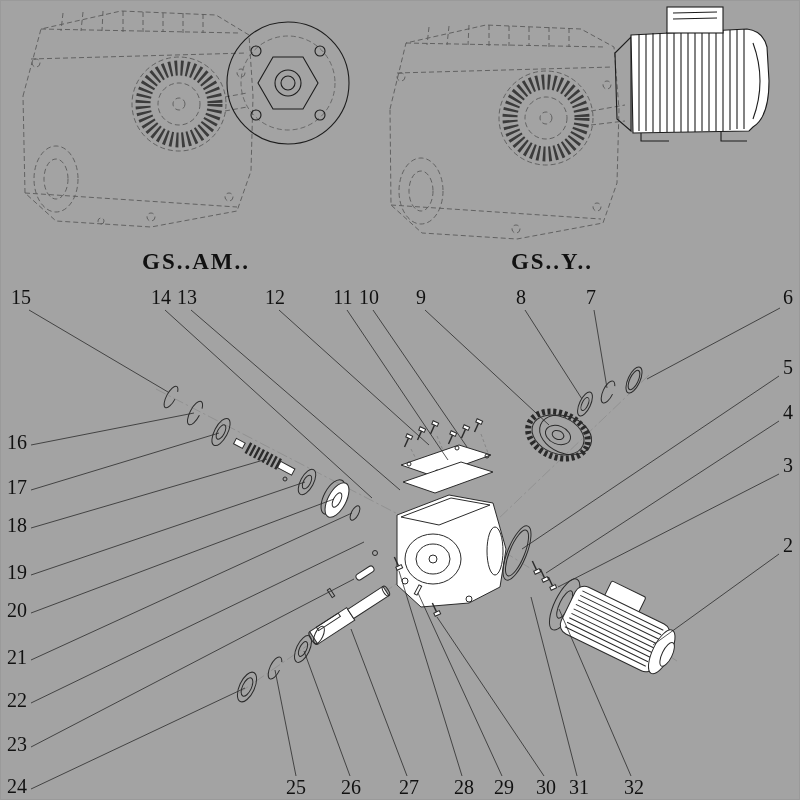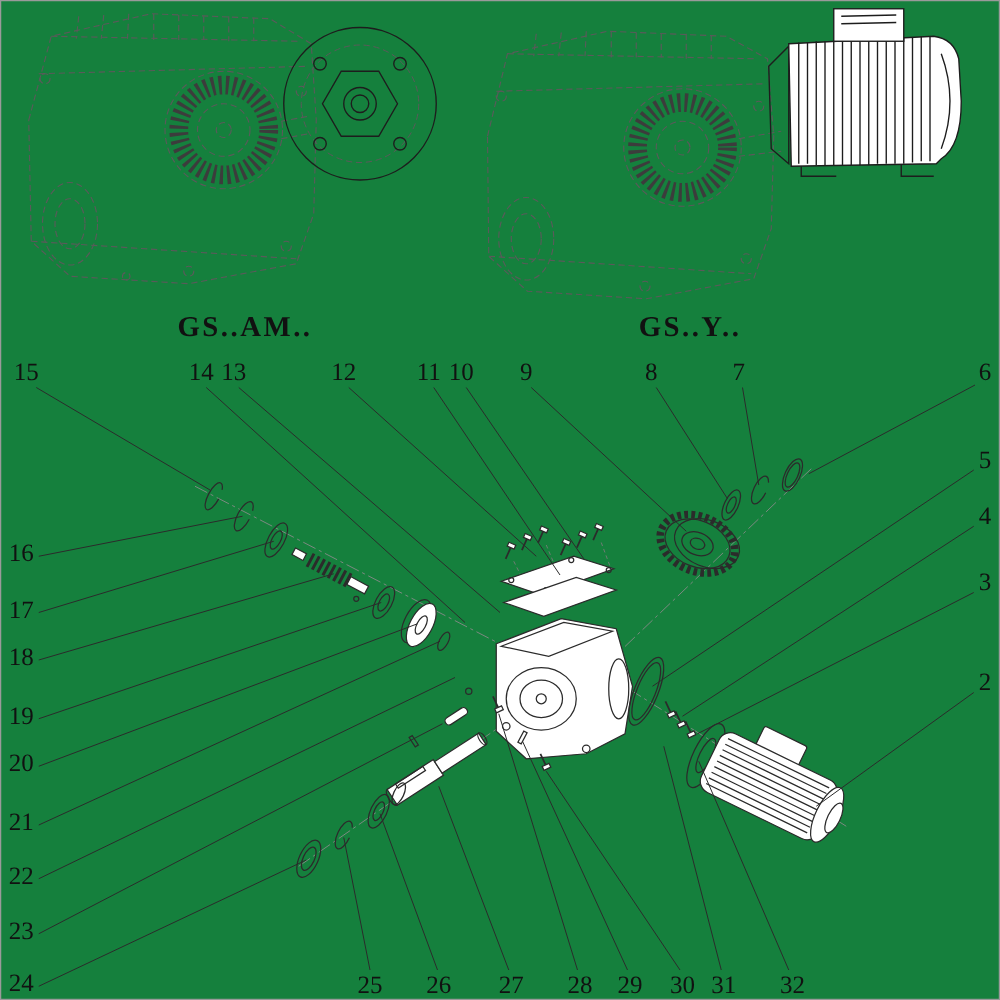--- a/index.html
+++ b/index.html
@@ -1,17 +1,17 @@
 <!DOCTYPE html>
 <html><head>
 <meta charset="utf-8">
 <style>
   html,body{margin:0;padding:0;background:#ffffff;}
   body{width:800px;height:800px;overflow:hidden;font-family:"Liberation Serif",serif;}
-  .frame{position:relative;width:798px;height:798px;border:1px solid #9a9a9a;background:#15803d;}
+  .frame{position:relative;width:798px;height:798px;border:1px solid #9a9a9a;background:#a3a3a3;}
   svg{position:absolute;left:0;top:0;}
 
   
   .dashed{fill:none;stroke:#5a5a5a;stroke-width:0.9;stroke-dasharray:5 3;}
   .dashed2{fill:none;stroke:#7a7a7a;stroke-width:0.7;stroke-dasharray:3 2.5;}
   .solid{fill:none;stroke:#1d1d1d;stroke-width:1.1;}
   .part{fill:none;stroke:#2b2b2b;stroke-width:1;}
   .hatch{fill:none;stroke:#3c3c3c;stroke-width:15;stroke-dasharray:2.5 3.2;}
   .teeth{fill:none;stroke:#2b2b2b;stroke-width:6;stroke-dasharray:3 2.6;}
   .worm{fill:none;stroke:#2b2b2b;stroke-width:12;stroke-dasharray:2.4 2.4;}

